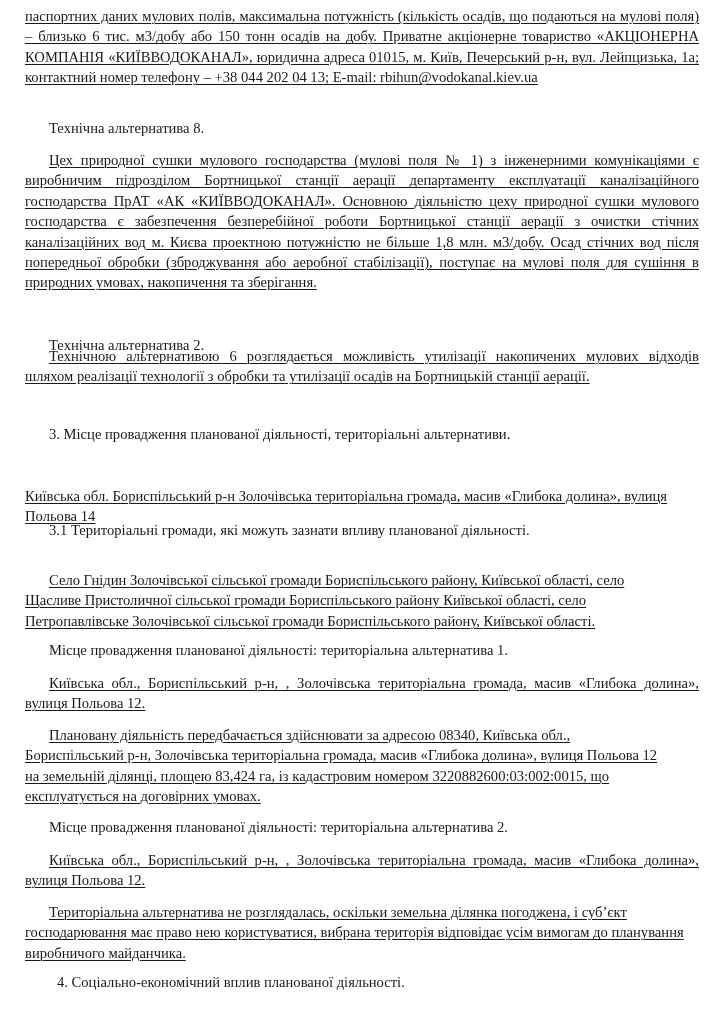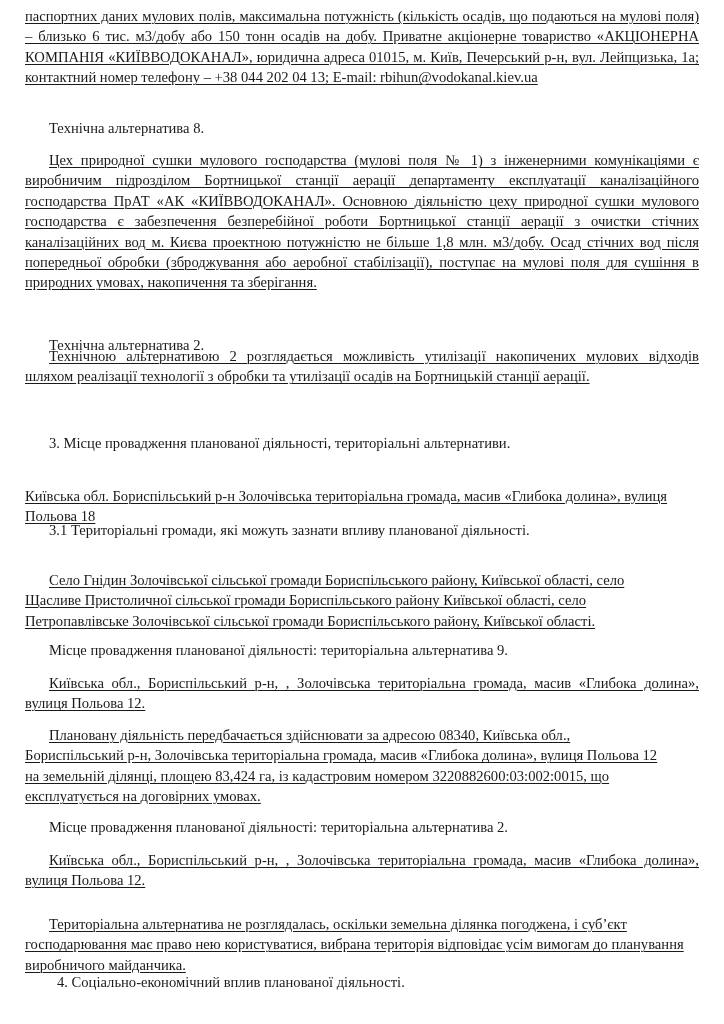--- a/index.html
+++ b/index.html
@@ -23,36 +23,36 @@
 
 <div class="page">
   <p class="p u" style="position:absolute;top:6px;left:0;width:674px;">паспортних даних мулових полів, максимальна потужність (кількість осадів, що подаються на мулові поля) – близько 6 тис. м3/добу або 150 тонн осадів на добу. Приватне акціонерне товариство «АКЦІОНЕРНА КОМПАНІЯ «КИЇВВОДОКАНАЛ», юридична адреса 01015, м. Київ, Печерський р-н, вул. Лейпцизька, 1а; контактний номер телефону – +38 044 202 04 13; E-mail: rbihun@vodokanal.kiev.ua</p>
 
   <p class="p indent" style="position:absolute;top:118px;left:0;width:674px;">Технічна альтернатива 8.</p>
 
   <p class="p indent u" style="position:absolute;top:150px;left:0;width:674px;">Цех природної сушки мулового господарства (мулові поля № 1) з інженерними комунікаціями є виробничим підрозділом Бортницької станції аерації департаменту експлуатації каналізаційного господарства ПрАТ «АК «КИЇВВОДОКАНАЛ». Основною діяльністю цеху природної сушки мулового господарства є забезпечення безперебійної роботи Бортницької станції аерації з очистки стічних каналізаційних вод м. Києва проектною потужністю не більше 1,8 млн. м3/добу. Осад стічних вод після попередньої обробки (зброджування або аеробної стабілізації), поступає на мулові поля для сушіння в природних умовах, накопичення та зберігання.</p>
 
   <p class="p indent" style="position:absolute;top:315px;left:0;width:674px;margin-top:20px;">Технічна альтернатива 2.</p>
 
-  <p class="p indent u" style="position:absolute;top:346px;left:0;width:674px;">Технічною альтернативою 2 розглядається можливість утилізації накопичених мулових відходів шляхом реалізації технології з обробки та утилізації осадів на Бортницькій станції аерації.</p>
+  <p class="p indent u" style="position:absolute;top:346px;left:0;width:674px;">Технічною альтернативою 6 розглядається можливість утилізації накопичених мулових відходів шляхом реалізації технології з обробки та утилізації осадів на Бортницькій станції аерації.</p>
 
-  <p class="p indent" style="position:absolute;top:433px;left:0;width:674px;">3. Місце провадження планованої діяльності, територіальні альтернативи.</p>
+  <p class="p indent" style="position:absolute;top:424px;left:0;width:674px;">3. Місце провадження планованої діяльності, територіальні альтернативи.</p>
 
-  <p class="p u left" style="position:absolute;top:486px;left:0;width:674px;">Київська обл. Бориспільський р-н Золочівська територіальна громада, масив «Глибока долина», вулиця Польова 18</p>
+  <p class="p u left" style="position:absolute;top:486px;left:0;width:674px;">Київська обл. Бориспільський р-н Золочівська територіальна громада, масив «Глибока долина», вулиця Польова 14</p>
 
   <p class="p indent" style="position:absolute;top:520px;left:0;width:674px;">3.1 Територіальні громади, які можуть зазнати впливу планованої діяльності.</p>
 
   <p class="p indent u left" style="position:absolute;top:570px;left:0;width:650px;font-family:Liberation Serif, serif;">Село Гнідин Золочівської сільської громади Бориспільського району, Київської області, село Щасливе Пристоличної сільської громади Бориспільського району Київської області, село Петропавлівське Золочівської сільської громади Бориспільського району, Київської області.</p>
 
-  <p class="p indent" style="position:absolute;top:640px;left:0;width:674px;">Місце провадження планованої діяльності: територіальна альтернатива 9.</p>
+  <p class="p indent" style="position:absolute;top:640px;left:0;width:674px;">Місце провадження планованої діяльності: територіальна альтернатива 1.</p>
 
   <p class="p indent u" style="position:absolute;top:673px;left:0;width:674px;">Київська обл., Бориспільський р-н, , Золочівська територіальна громада, масив «Глибока долина», вулиця Польова 12.</p>
 
   <p class="p indent u left" style="position:absolute;top:725px;left:0;width:640px;font-family:Liberation Serif, serif;">Плановану діяльність передбачається здійснювати за адресою 08340, Київська обл., Бориспільський р-н, Золочівська територіальна громада, масив «Глибока долина», вулиця Польова 12 на земельній ділянці, площею 83,424 га, із кадастровим номером 3220882600:03:002:0015, що експлуатується на договірних умовах.</p>
 
   <p class="p indent" style="position:absolute;top:817px;left:0;width:674px;">Місце провадження планованої діяльності: територіальна альтернатива 2.</p>
 
   <p class="p indent u" style="position:absolute;top:850px;left:0;width:674px;">Київська обл., Бориспільський р-н, , Золочівська територіальна громада, масив «Глибока долина», вулиця Польова 12.</p>
 
-  <p class="p indent u left" style="position:absolute;top:902px;left:0;width:674px;margin-top:12px;">Територіальна альтернатива не розглядалась, оскільки земельна ділянка погоджена, і суб’єкт господарювання має право нею користуватися, вибрана територія відповідає усім вимогам до планування виробничого майданчика.</p>
+  <p class="p indent u left" style="position:absolute;top:902px;left:0;width:674px;">Територіальна альтернатива не розглядалась, оскільки земельна ділянка погоджена, і суб’єкт господарювання має право нею користуватися, вибрана територія відповідає усім вимогам до планування виробничого майданчика.</p>
 
   <p class="p indent" style="position:absolute;top:972px;left:8px;width:674px;">4. Соціально-економічний вплив планованої діяльності.</p>
 </div>
 
 </body></html>

